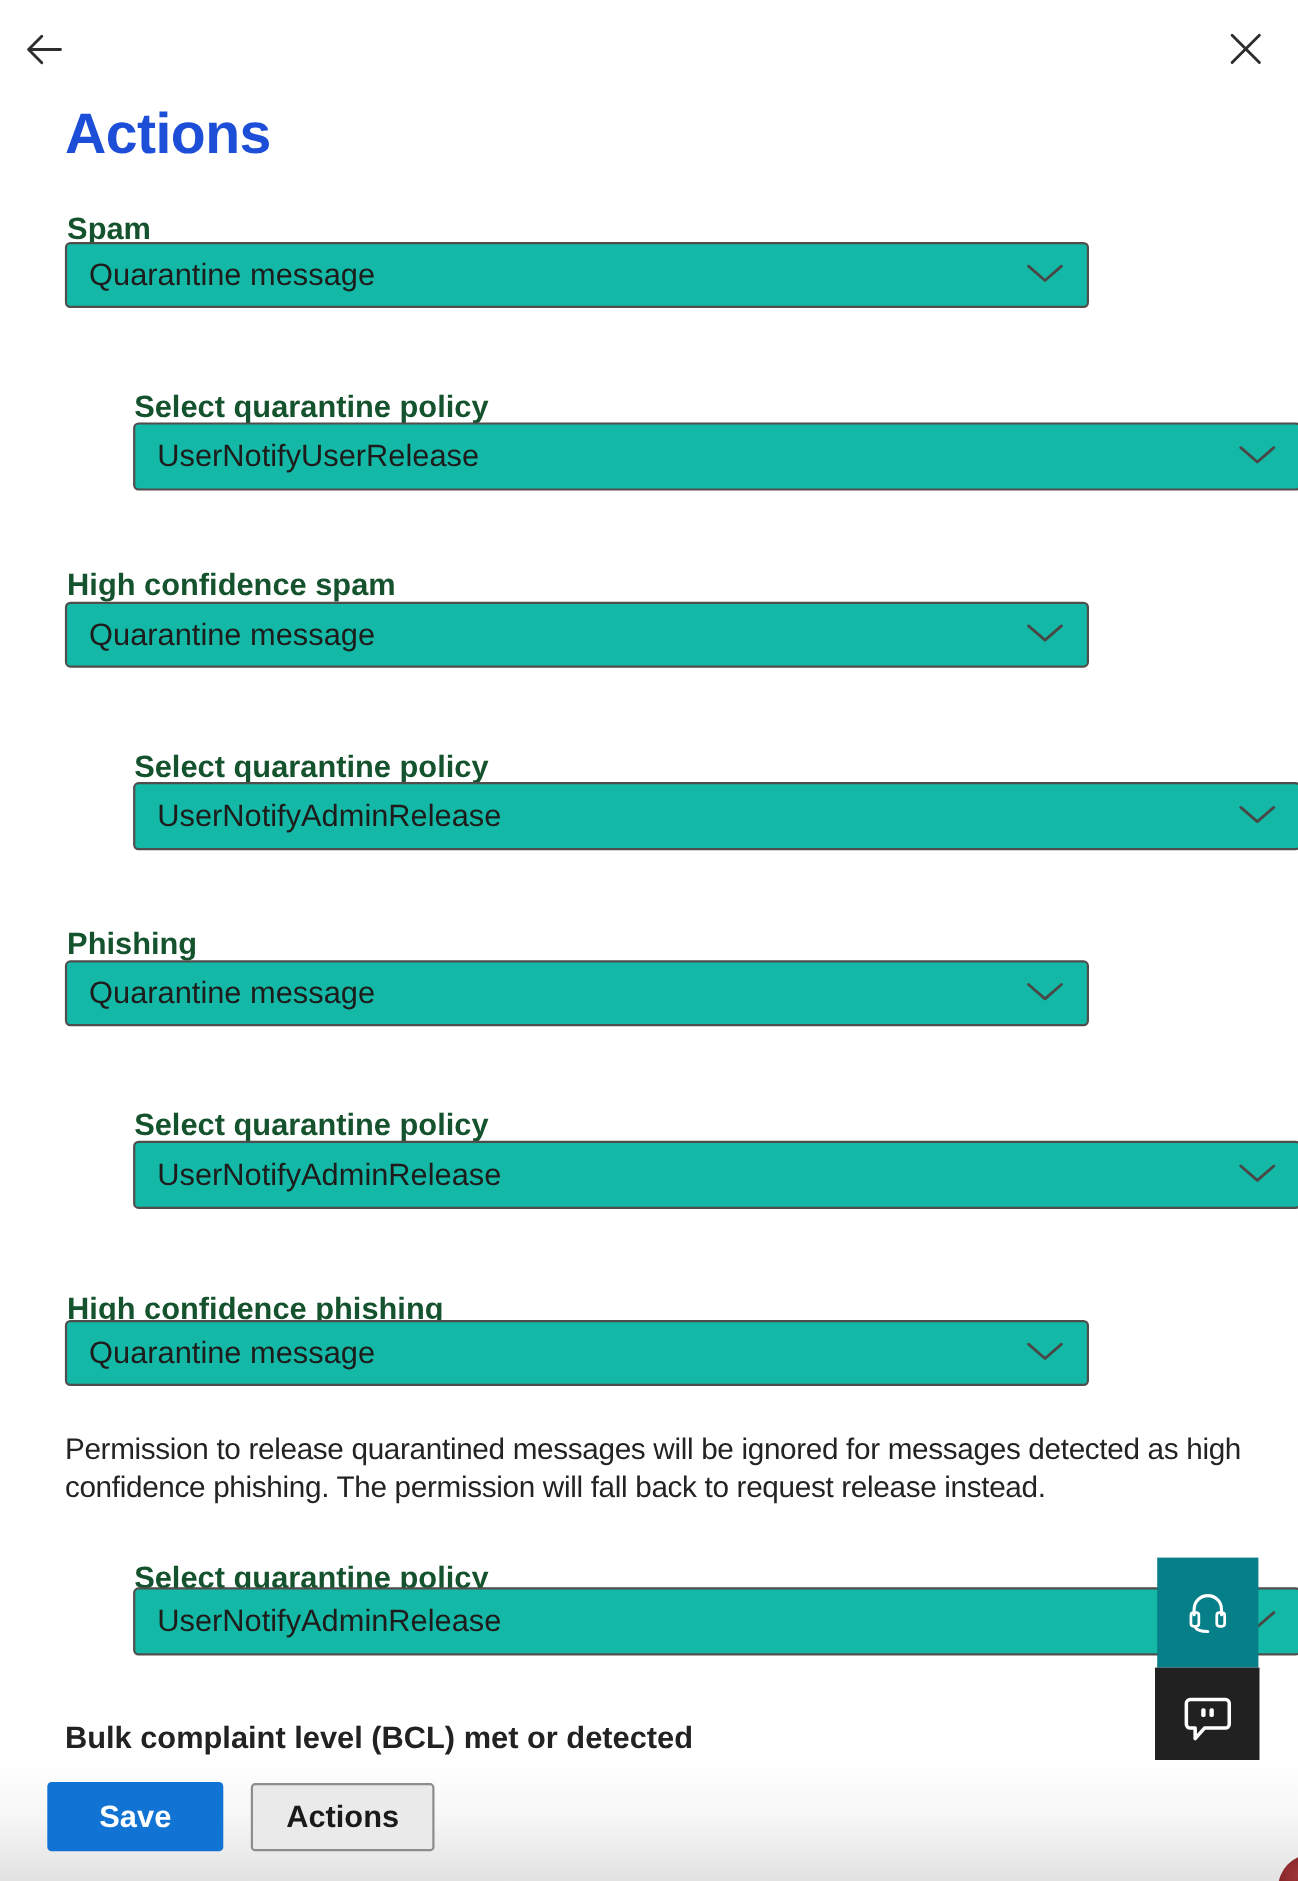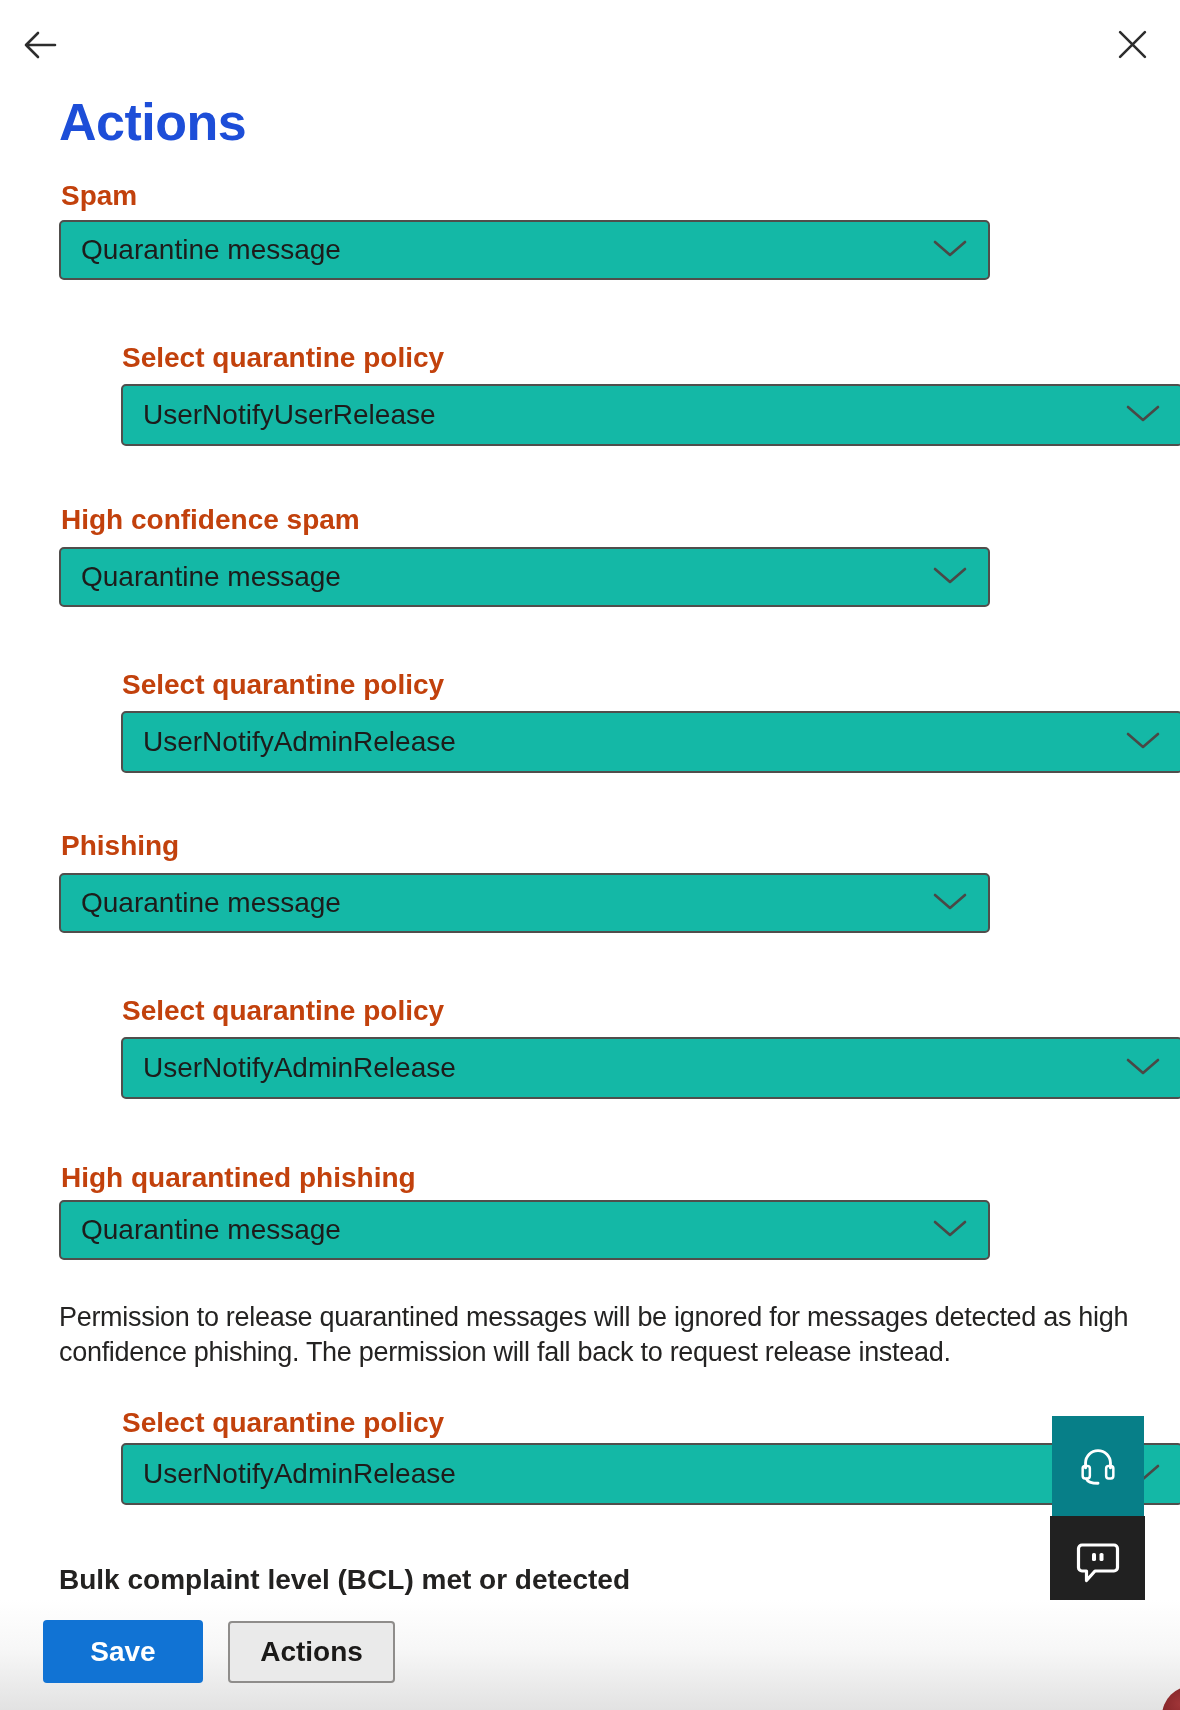--- a/index.html
+++ b/index.html
@@ -11,21 +11,21 @@
     position:absolute;width:48px;height:48px;display:flex;align-items:center;
     justify-content:center;background:transparent;border:none;padding:0;cursor:pointer;
   }
   #back-btn{left:16px;top:22px;}
   #close-btn{left:1108px;top:22px;}
   .title{
     position:absolute;left:59px;top:92px;margin:0;font-size:52px;font-weight:700;
     color:#1d4ed8;letter-spacing:-0.5px;
   }
   .field-label{
-    position:absolute;font-size:28px;font-weight:600;color:#c2410c;white-space:nowrap;
+    position:absolute;font-size:28px;font-weight:600;color:#14532d;white-space:nowrap;margin-top:12px;
   }
   .combo{
     position:absolute;box-sizing:border-box;background:#14b8a6;border:2px solid #504e4c;
     border-radius:5px;display:flex;align-items:center;padding:0 72px 0 20px;
     font-size:28px;color:#1d1c1b;cursor:pointer;
   }
   .combo.main{left:59px;width:931px;height:60px;}
   .combo.indent{left:121px;width:1062px;height:62px;}
   .combo .chev{position:absolute;right:20px;top:50%;transform:translateY(-50%);}
   .combo-value{white-space:nowrap;overflow:hidden;}
@@ -134,21 +134,21 @@
   <div class="field-label" style="left:122px;top:995px">Select quarantine policy</div>
   <div class="combo indent" style="top:1037px">
     <span class="combo-value">UserNotifyAdminRelease</span>
     <span class="chev">
       <svg width="36" height="20" viewBox="0 0 36 20" fill="none">
         <path d="M3 3 L18 16 L33 3" stroke="#4a4846" stroke-width="2.6" stroke-linecap="round" stroke-linejoin="round"></path>
       </svg>
     </span>
   </div>
 
-  <div class="field-label" style="left:61px;top:1162px">High quarantined phishing</div>
+  <div class="field-label" style="left:61px;top:1162px">High confidence phishing</div>
   <div class="combo main" style="top:1200px">
     <span class="combo-value">Quarantine message</span>
     <span class="chev">
       <svg width="36" height="20" viewBox="0 0 36 20" fill="none">
         <path d="M3 3 L18 16 L33 3" stroke="#4a4846" stroke-width="2.6" stroke-linecap="round" stroke-linejoin="round"></path>
       </svg>
     </span>
   </div>
 
   <div class="note">Permission to release quarantined messages will be ignored for messages detected as high confidence phishing. The permission will fall back to request release instead.</div>

